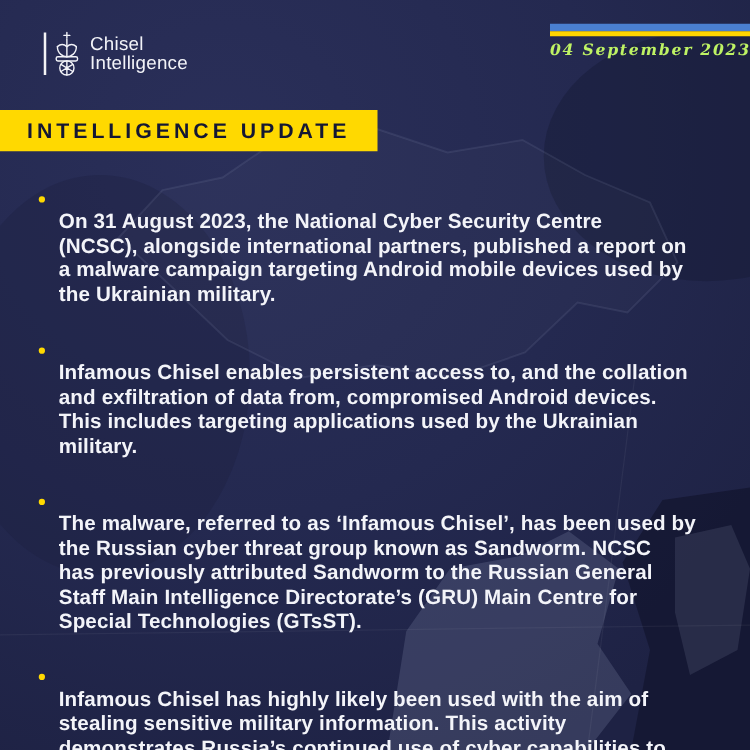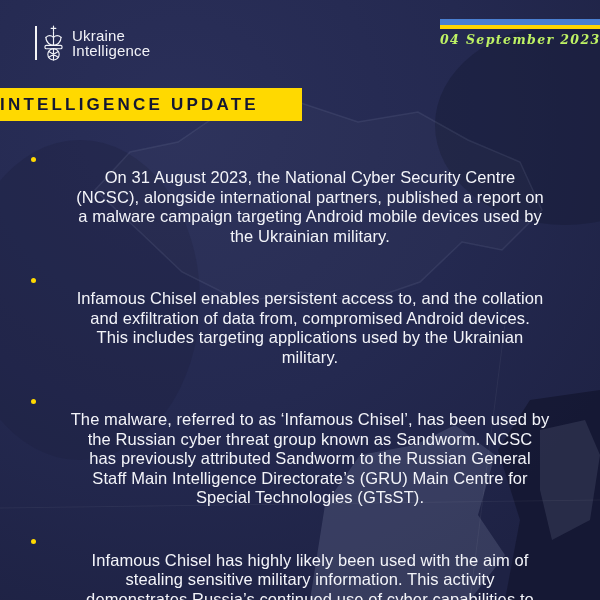--- a/index.html
+++ b/index.html
@@ -26,34 +26,34 @@
     margin-top:9px;color:#e9ebf3;font-size:10.5px;font-weight:700;
     letter-spacing:2.1px;white-space:nowrap;
   }
   .update-date{
     margin-top:3px;color:#bef264;font-family:"DejaVu Serif", serif;
     font-style:italic;font-weight:700;font-size:12.5px;letter-spacing:1.4px;white-space:nowrap;
   }
   
   .banner{
     position:absolute;left:0;top:88px;width:302px;height:33px;z-index:2;
-    background:#ffd900;display:flex;align-items:center;
+    background:#ffd900;display:flex;align-items:center;justify-content:center;
   }
   .banner-title{
     color:#141733;font-size:17px;font-weight:700;letter-spacing:3.2px;white-space:nowrap;
   }
   
   .bullets{
     position:absolute;left:28px;top:149px;width:545px;z-index:2;
     margin:0;padding:0;list-style:none;
   }
   .bullets li{
     position:relative;padding-left:19px;margin:0 0 24px 0;
-    color:#f3f4f9;font-size:16.5px;line-height:19.4px;font-weight:400;
-    white-space:pre-line;letter-spacing:.1px;text-align:center;
+    color:#f3f4f9;font-size:16.5px;line-height:19.4px;font-weight:700;
+    white-space:pre-line;letter-spacing:.1px;
   }
   .bullets li .dot{
     position:absolute;left:3px;top:7.5px;width:5px;height:5px;border-radius:50%;
     background:#ffd900;
   }
 </style>
 </head>
 <body>
 
 <div class="canvas">
@@ -89,21 +89,21 @@
         <path d="M12 1 V6 M9.5 3.5 H14.5"></path>
         <path d="M4 13 Q8 9.5 12 13 Q16 9.5 20 13"></path>
         <path d="M4 13 C4 19 9 21.5 12 21.5 C15 21.5 20 19 20 13"></path>
         <path d="M12 7 V21.5"></path>
         <rect x="3" y="21.5" width="18" height="3.6" rx="1.4"></rect>
         <circle cx="12" cy="31" r="6"></circle>
         <path d="M7 28 L17 34 M17 28 L7 34 M12 25 V37"></path>
       </g>
     </svg>
     <div class="org-name">
-      <div>Ukraine</div>
+      <div>Chisel</div>
       <div>Intelligence</div>
     </div>
   </div>
 
   <div class="masthead">
     <div class="flag-stripe">
       <div class="flag-blue"></div>
       <div class="flag-yellow"></div>
     </div>
     <div class="update-date">04 September 2023</div>

